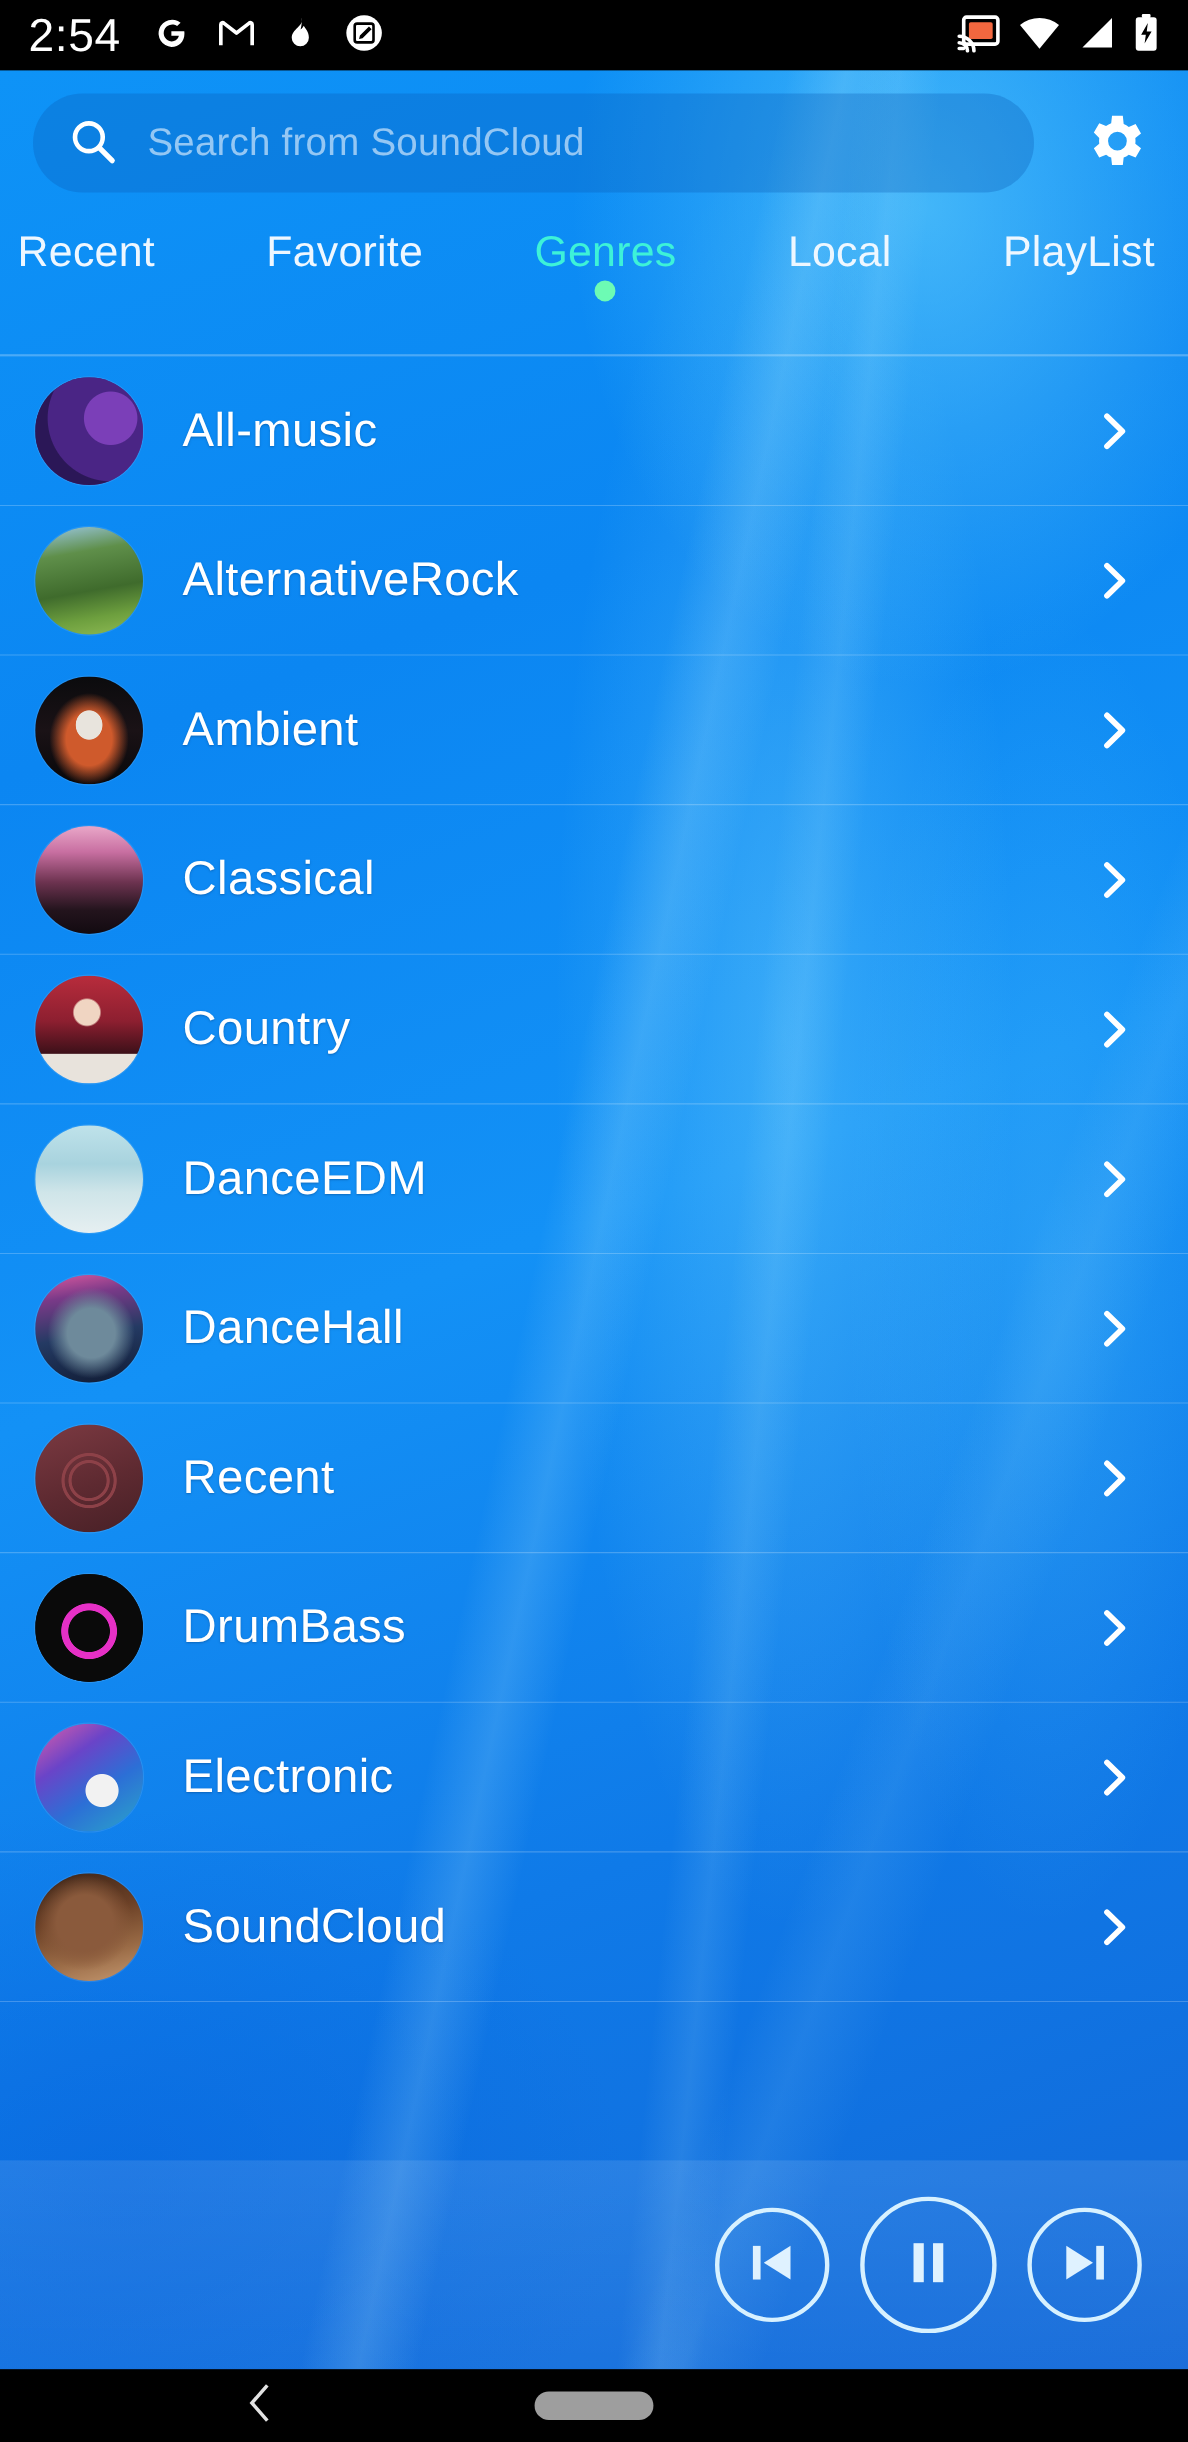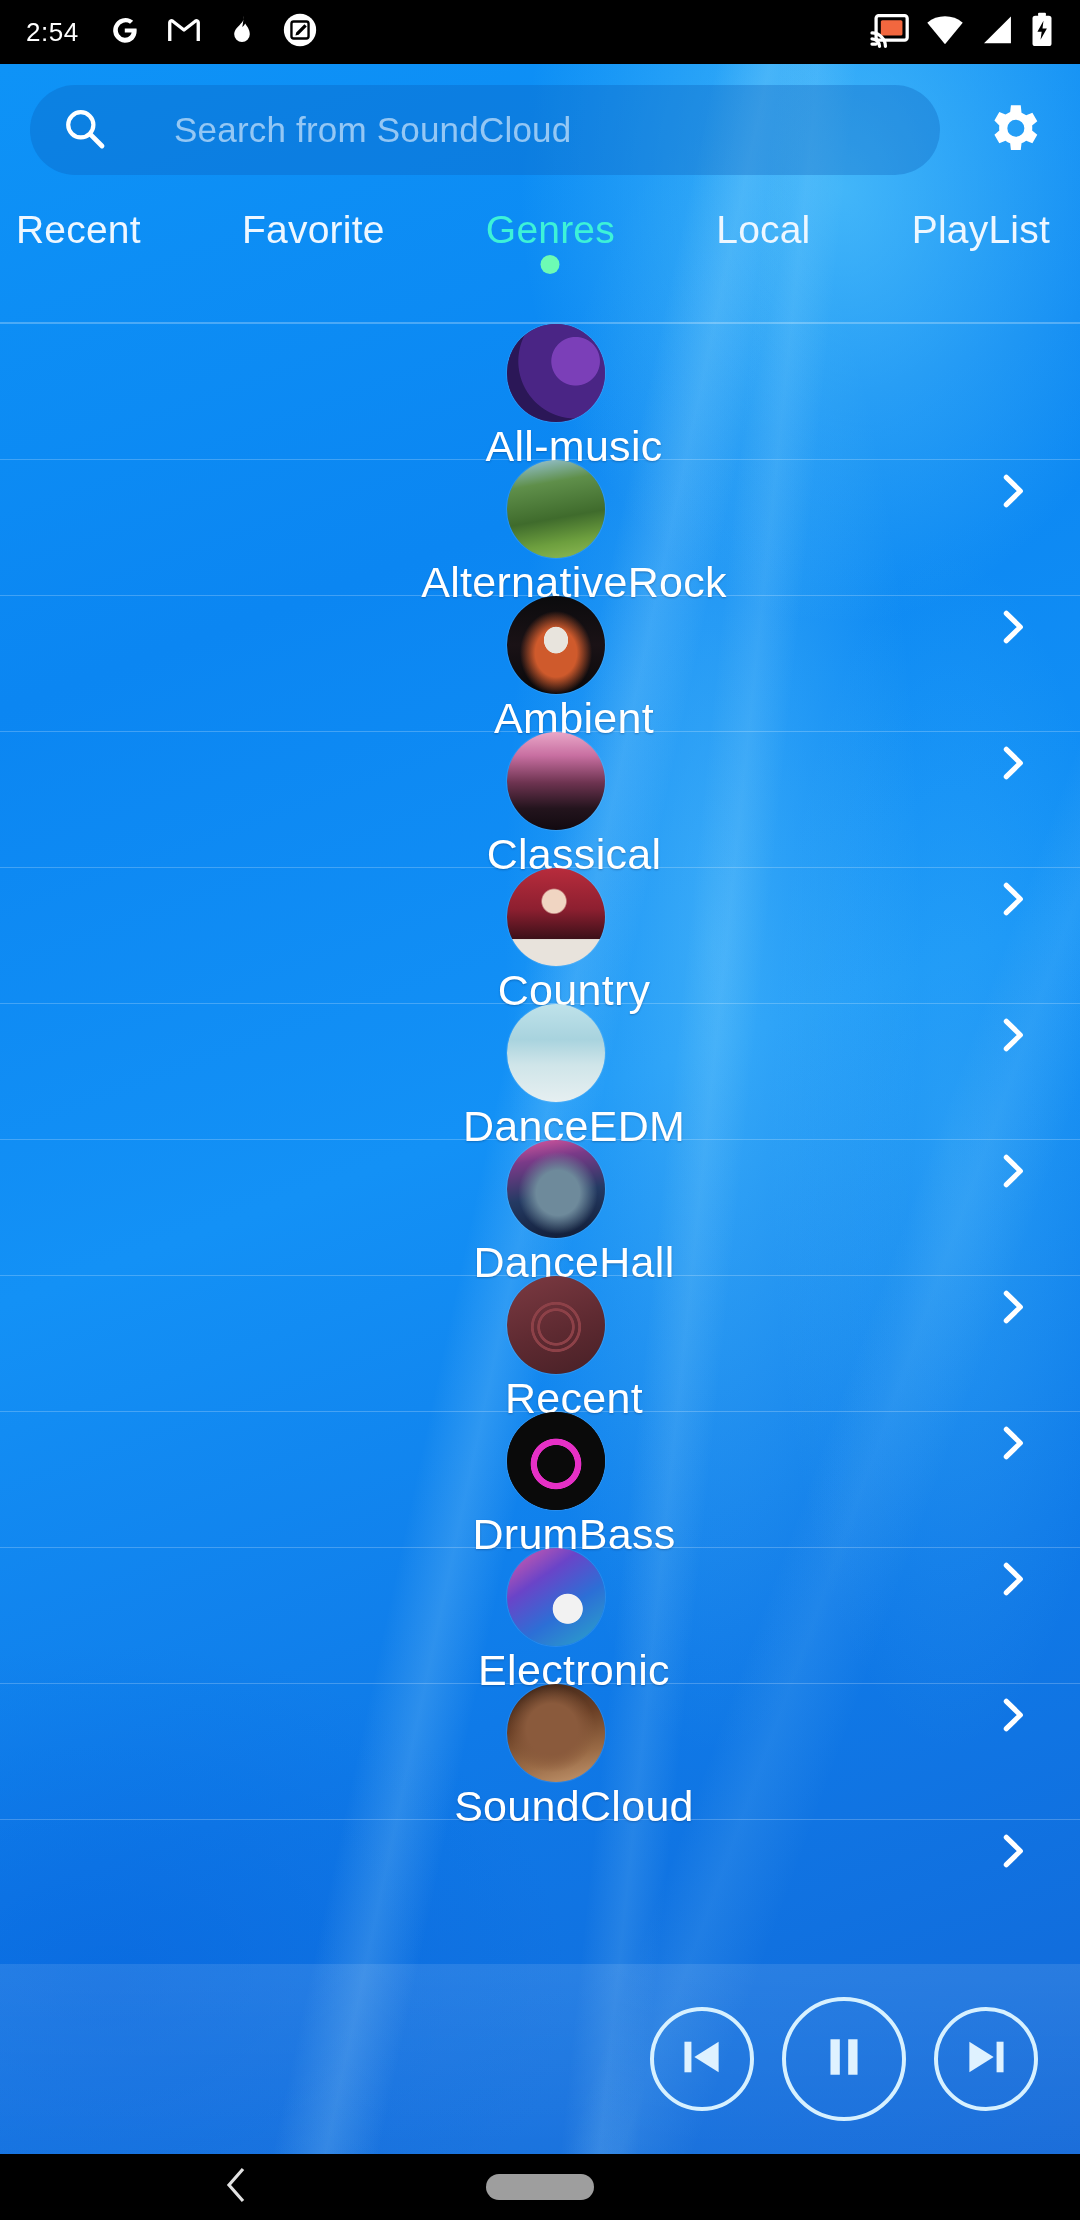--- a/index.html
+++ b/index.html
@@ -8,21 +8,21 @@
 
   #screen {
     position:relative; width:1080px; height:2220px; background:#000; overflow:hidden;
   }
 
   
   #statusbar {
     position:absolute; left:0; top:0; width:1080px; height:64px;
     background:#000; display:flex; align-items:center; padding:0 26px;
   }
-  #clock { color:#fff; font-size:26px; font-weight:500; letter-spacing:0.5px; }
+  #clock { color:#fff; font-size:42px; font-weight:500; letter-spacing:0.5px; }
   .sb-left-icons { display:flex; align-items:center; gap:22px; margin-left:26px; }
   .sb-right-icons { margin-left:auto; display:flex; align-items:center; gap:16px; }
   .sbicon { display:block; }
 
   
   #app {
     position:absolute; left:0; top:64px; width:1080px; height:2090px;
     background:
       radial-gradient(ellipse 520px 700px at 78% 6%, rgba(120,225,255,.50), rgba(120,225,255,0) 62%),
       radial-gradient(ellipse 360px 1400px at 66% 42%, rgba(150,235,255,.30), rgba(150,235,255,0) 58%),
@@ -41,21 +41,21 @@
   }
 
   
   #searchrow {
     position:absolute; left:0; top:10px; width:1080px; height:112px;
     display:flex; align-items:center; padding:0 30px; z-index:4;
   }
   #searchbar {
     width:910px; height:90px; border-radius:46px;
     background:rgba(10,88,180,.30);
-    display:flex; align-items:center; padding:0 30px; cursor:text;gap:40px;
+    display:flex; align-items:center; padding:0 30px; cursor:text;
   }
   #search-input-text {
     margin-left:26px; font-size:35px; color:rgba(232,244,255,.62);
     letter-spacing:.2px; white-space:nowrap;
   }
   #gear-btn { margin-left:auto; margin-right:6px; display:flex; cursor:pointer; }
 
   
   #tabs {
     position:absolute; left:0; top:130px; width:1080px; height:100px;
@@ -80,21 +80,20 @@
 
   
   #list {
     position:absolute; left:0; top:260px; width:1080px; height:1640px;
     overflow:hidden; z-index:3;
   }
   .row {
     position:relative; height:136px; display:flex; align-items:center;
     padding:0 0 0 32px; cursor:pointer;
     border-bottom:1px solid rgba(255,255,255,.22);
-    flex-direction:column;
   }
   .thumb {
     width:98px; height:98px; border-radius:50%; flex:0 0 98px;
     overflow:hidden; position:relative;
     box-shadow:0 0 0 1px rgba(255,255,255,.10);
   }
   .thumb .art { position:absolute; inset:0; }
   .row-label {
     margin-left:36px; font-size:43px; color:#fff; letter-spacing:.3px;
     text-shadow:0 1px 2px rgba(0,40,90,.35); white-space:nowrap;

